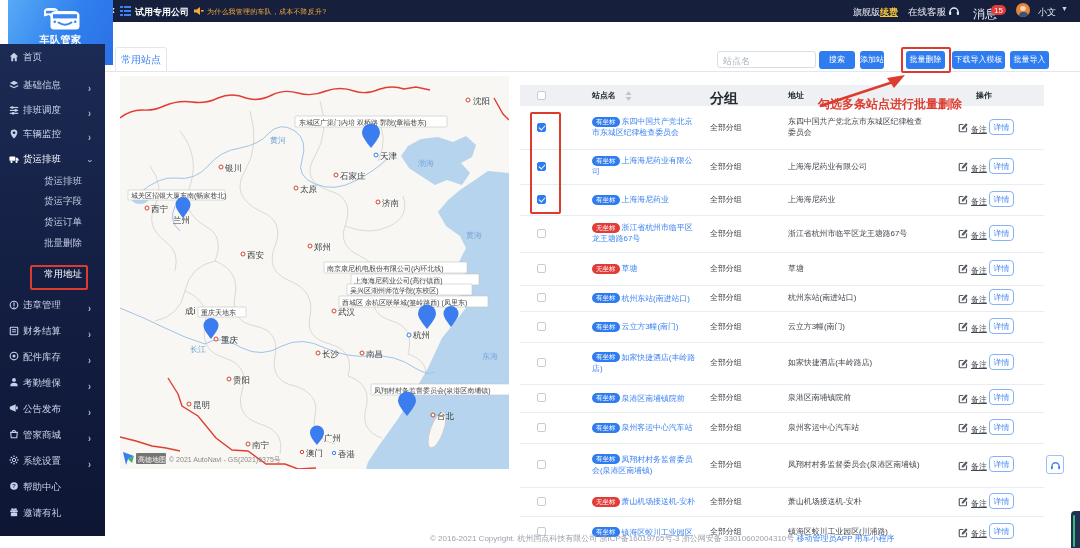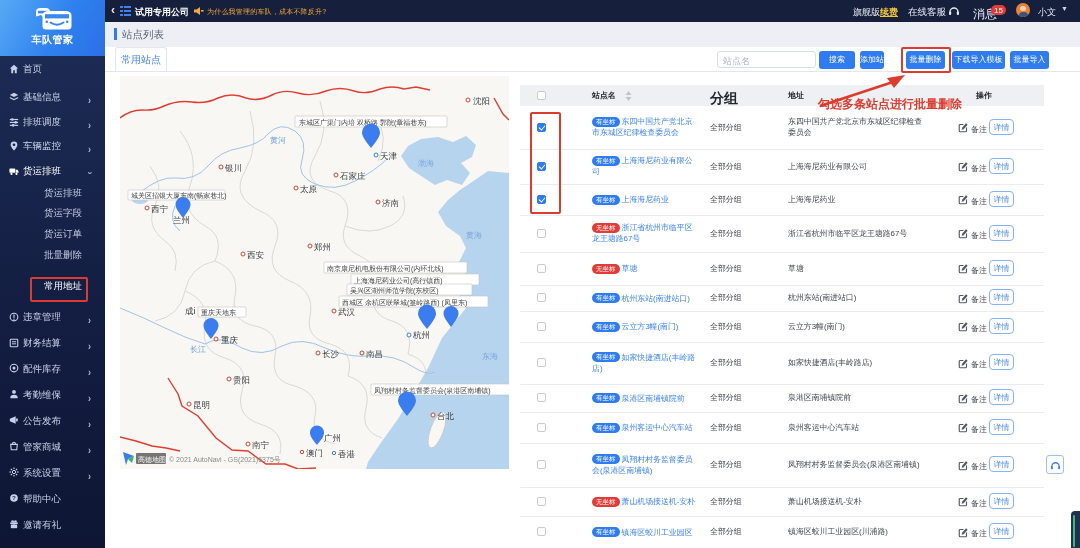--- a/index.html
+++ b/index.html
@@ -1,42 +1,42 @@
 <!DOCTYPE html>
 <html><head>
 <meta charset="utf-8">
 <style>
 * { margin:0; padding:0; box-sizing:border-box; }
 html,body { width:1080px; height:548px; overflow:hidden; font-family:"Liberation Sans",sans-serif; background:#fff; }
 #stage { position:relative; width:1080px; height:548px; overflow:hidden; background:#fff; }
 .abs { position:absolute; }
 
-#logo { left:0; top:0; width:105px; height:65px; background:linear-gradient(118deg,#57aaf5 0%,#2f80ef 55%,#2b6fe4 100%); color:#fff; }
-#sidebar { left:0; top:56px; width:105px; height:492px; background:linear-gradient(180deg,#1c2b54 0%,#141f44 45%,#0e1634 100%); }
+#logo { left:8px; top:0; width:105px; height:65px; background:linear-gradient(118deg,#57aaf5 0%,#2f80ef 55%,#2b6fe4 100%); color:#fff; }
+#sidebar { left:0; top:44px; width:105px; height:492px; background:linear-gradient(180deg,#1c2b54 0%,#141f44 45%,#0e1634 100%); }
 .mi { position:absolute; left:9px; width:95px; height:18px; color:#ccd5ea; font-size:9.5px; line-height:18px; white-space:nowrap; }
 .mi .ic { display:inline-block; width:10px; height:10px; vertical-align:-1.5px; margin-right:4px; }
 .mi .arr { position:absolute; right:13px; top:3px; font-size:9px; color:#aeb9d6; font-weight:bold; transform:scaleY(1.3); }
 .smi { position:absolute; left:44px; width:64px; height:16px; color:#c3cce2; font-size:9.5px; line-height:16px; white-space:nowrap; }
 
 #topbar { left:105px; top:0; width:975px; height:22px; background:#161f3b; color:#fff; }
 #crumbbar { left:105px; top:22px; width:975px; height:25px; background:#edeff5; }
 
 .btn { position:absolute; height:18px; background:#2e7cf0; border-radius:3px; color:#fff; font-size:8px; text-align:center; line-height:18px; }
 .redbox { position:absolute; border:2px solid #dd3b2e; border-radius:2px; }
 .tag { display:inline-block; height:10px; line-height:10.5px; border-radius:5px; color:#fff; font-size:6.5px; padding:0 4px; margin-right:2px; vertical-align:0.5px; }
 .tagb { background:#2e7cf0; }
 .tagr { background:#e23c39; }
 .ck { position:absolute; left:537px; width:9px; height:9px; border:1px solid #c6cbd4; border-radius:2px; background:#fff; }
 .ckon { background:#2e7cf0; border-color:#2e7cf0; }
 .ckon::after { content:""; position:absolute; left:2px; top:0.5px; width:3px; height:5px; border:solid #fff; border-width:0 1.4px 1.4px 0; transform:rotate(42deg); }
 .rname { position:absolute; left:592px; width:106px; font-size:7.9px; color:#3d82f0; line-height:11px; }
 .rgrp { position:absolute; left:710px; font-size:7.9px; color:#42474e; }
 .raddr { position:absolute; left:788px; width:134.5px; font-size:7.9px; color:#42474e; line-height:11px; }
 .rop { position:absolute; left:958px; width:80px; }
-.bz { position:absolute; left:0; top:1px; font-size:7.9px; color:#42474e; }
+.bz { position:absolute; left:0; top:1px; font-size:7.9px; color:#42474e;text-decoration:underline; }
 .dt { position:absolute; left:31px; top:-4px; width:25px; height:16px; border:1px solid #85b3f3; border-radius:4px; color:#3d82f0; font-size:7.9px; text-align:center; line-height:15px; background:#fff; }
 .rowline { position:absolute; left:520px; width:524px; height:1px; background:#e9ecf2; }
 </style>
 </head>
 <body>
 <div id="stage">
 
   <div class="abs" id="topbar">
     <span class="abs" style="left:6px;top:3px;font-size:12px;color:#e8ecf5;font-weight:bold">‹</span>
     <svg class="abs" style="left:15px;top:6px" width="11" height="10" viewBox="0 0 11 10">
@@ -65,24 +65,20 @@
         <rect x="8.8" y="6.5" width="2.2" height="3.6" rx="1" fill="#e8ecf5"></rect>
       </svg>
     <span class="abs" style="left:868px;top:6px;font-size:12px;color:#e8ecf5">消息</span>
     <span class="abs" style="left:886px;top:4.5px;width:15px;height:10.5px;background:#e23c39;border-radius:5.5px;color:#fff;font-size:8px;text-align:center;line-height:11px">15</span>
     <span class="abs" style="left:911px;top:3px;width:14px;height:14px;border-radius:50%;background:#e8833a;overflow:hidden">
         <span class="abs" style="left:4px;top:3px;width:6px;height:5px;border-radius:50%;background:#f6d3b2"></span>
         <span class="abs" style="left:2.5px;top:8.5px;width:9px;height:6px;border-radius:4px 4px 0 0;background:#38527d"></span>
       </span>
     <span class="abs" style="left:933px;top:6px;font-size:9px;color:#e8ecf5">小文</span>
     <span class="abs" style="left:956px;top:5px;font-size:7px;color:#cdd4e4">▼</span>
-  </div>
-  <div class="abs" id="crumbbar">
-    <span class="abs" style="left:9px;top:6px;width:3px;height:12px;background:#2e7cf0"></span>
-    <span class="abs" style="left:17px;top:6px;font-size:10.5px;color:#596173">站点列表</span>
   </div>
 
   <div class="abs" style="left:105px;top:47px;width:975px;height:501px;background:#fff">
     <div class="abs" style="left:10px;top:0;width:52px;height:24px;border:1px solid #e3e6ec;border-bottom:none;border-radius:3px 3px 0 0;background:#fff;color:#3d82f0;font-size:10px;text-align:center;line-height:24px;z-index:2">常用站点</div>
     <div class="abs" style="left:0;top:24px;width:975px;height:1px;background:#e3e6ec"></div>
   </div>
 
   <div class="abs" style="left:717px;top:51px;width:99px;height:17px;border:1px solid #d9dde4;border-radius:3px;background:#fff">
       <span class="abs" style="left:5px;top:3px;font-size:9px;color:#aab0bb">站点名</span>
     </div>
@@ -520,20 +516,21 @@
 
 </div>
 
   <div class="redbox" style="left:530px;top:112px;width:31px;height:102px"></div>
   <svg class="abs" style="left:808px;top:68px" width="110" height="42" viewBox="0 0 110 42">
       <line x1="12" y1="38" x2="85" y2="14" stroke="#dd3b2e" stroke-width="2.6"></line>
       <path d="M97 7 L79 10 86 20 Z" fill="#dd3b2e"></path>
     </svg>
   <div class="abs" style="left:818px;top:96px;font-size:12px;font-weight:bold;color:#dd3b2e;white-space:nowrap">勾选多条站点进行批量删除</div>
 
+  <div class="abs" style="left:430px;top:533px;width:560px;font-size:8px;color:#9ba2ad;white-space:nowrap">© 2016-2021 Copyright. 杭州国点科技有限公司 浙ICP备16019765号-3 浙公网安备 33010602004310号 <span style="color:#3d82f0">移动管理员APP 用车小程序</span></div>
 
   <div class="abs" style="left:1046px;top:455px;width:18px;height:19px;background:#fff;border:1px solid #9cc0f2;border-radius:3px">
     <svg style="position:absolute;left:3px;top:3.5px" width="11" height="11" viewBox="0 0 12 12">
         <path d="M2 7 a4 4 0 0 1 8 0" fill="none" stroke="#3d82f0" stroke-width="1.4"></path>
         <rect x="1" y="6.5" width="2.2" height="3.6" rx="1" fill="#3d82f0"></rect>
         <rect x="8.8" y="6.5" width="2.2" height="3.6" rx="1" fill="#3d82f0"></rect>
       </svg>
   </div>
   <div class="abs" style="left:1071px;top:511px;width:14px;height:40px;background:#22304f;border-radius:4px 0 0 4px">
     <span class="abs" style="left:1.5px;top:4px;width:2px;height:32px;background:#3db57e;border-radius:1px"></span>

